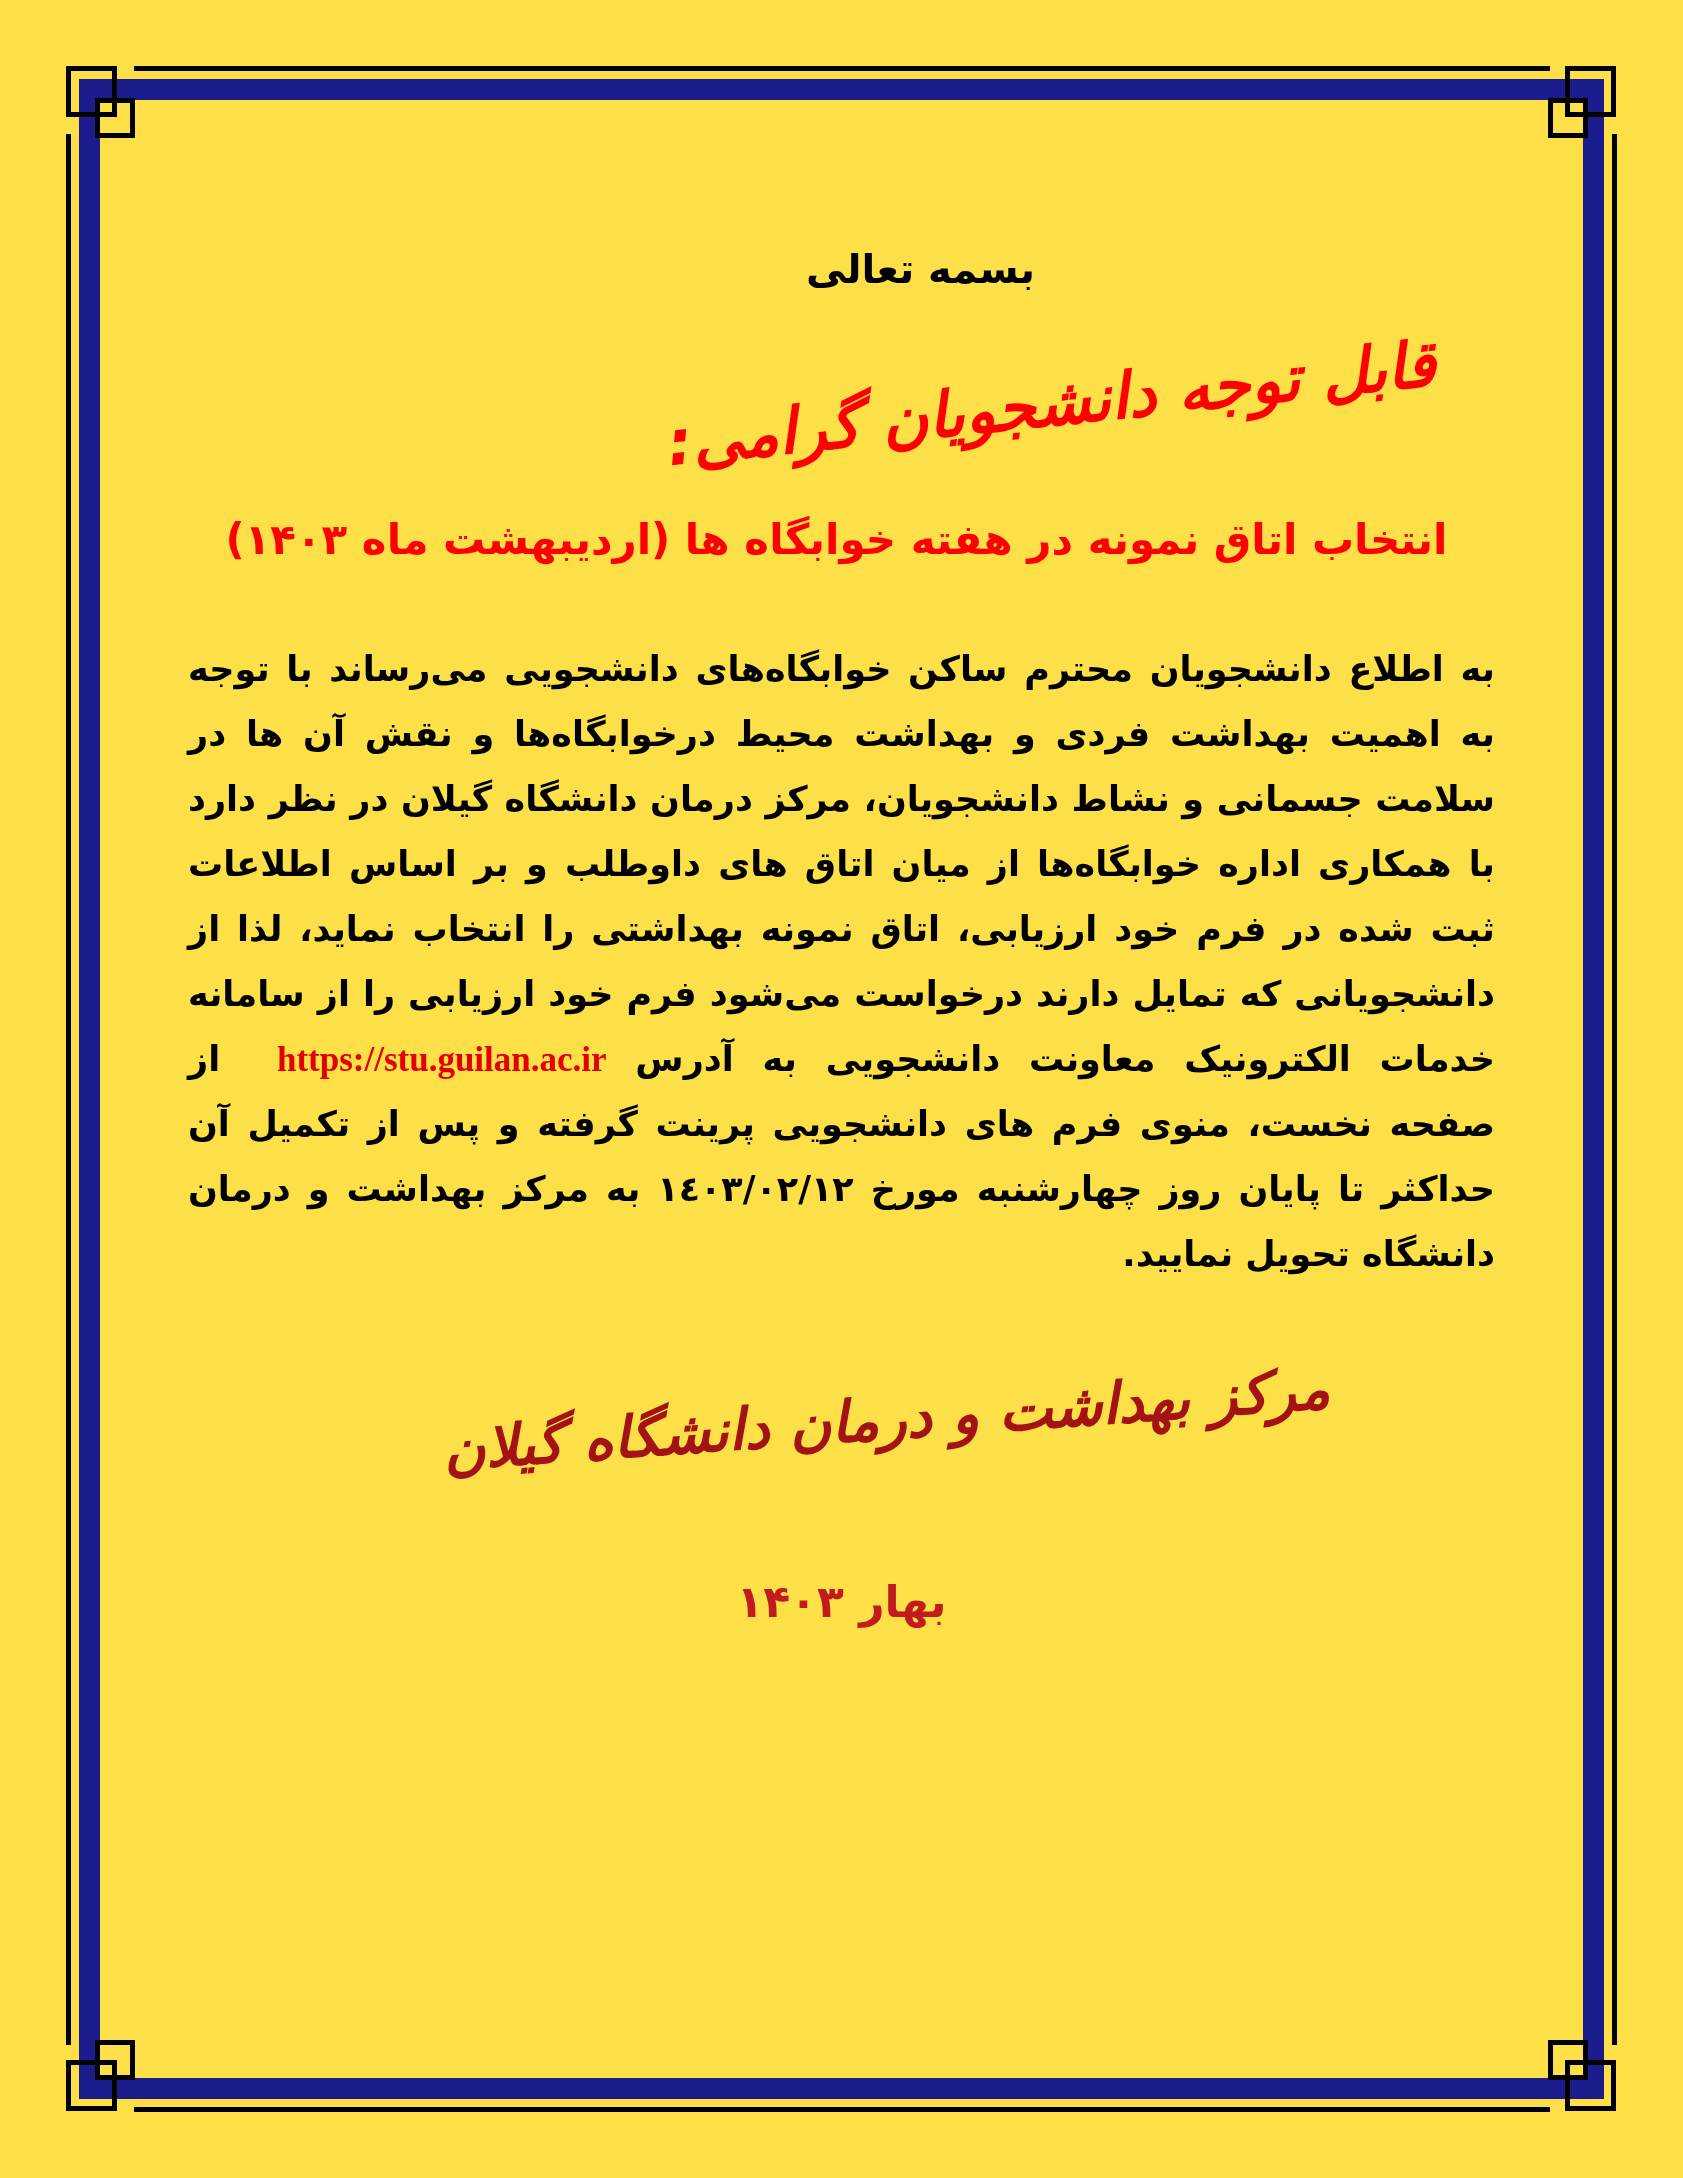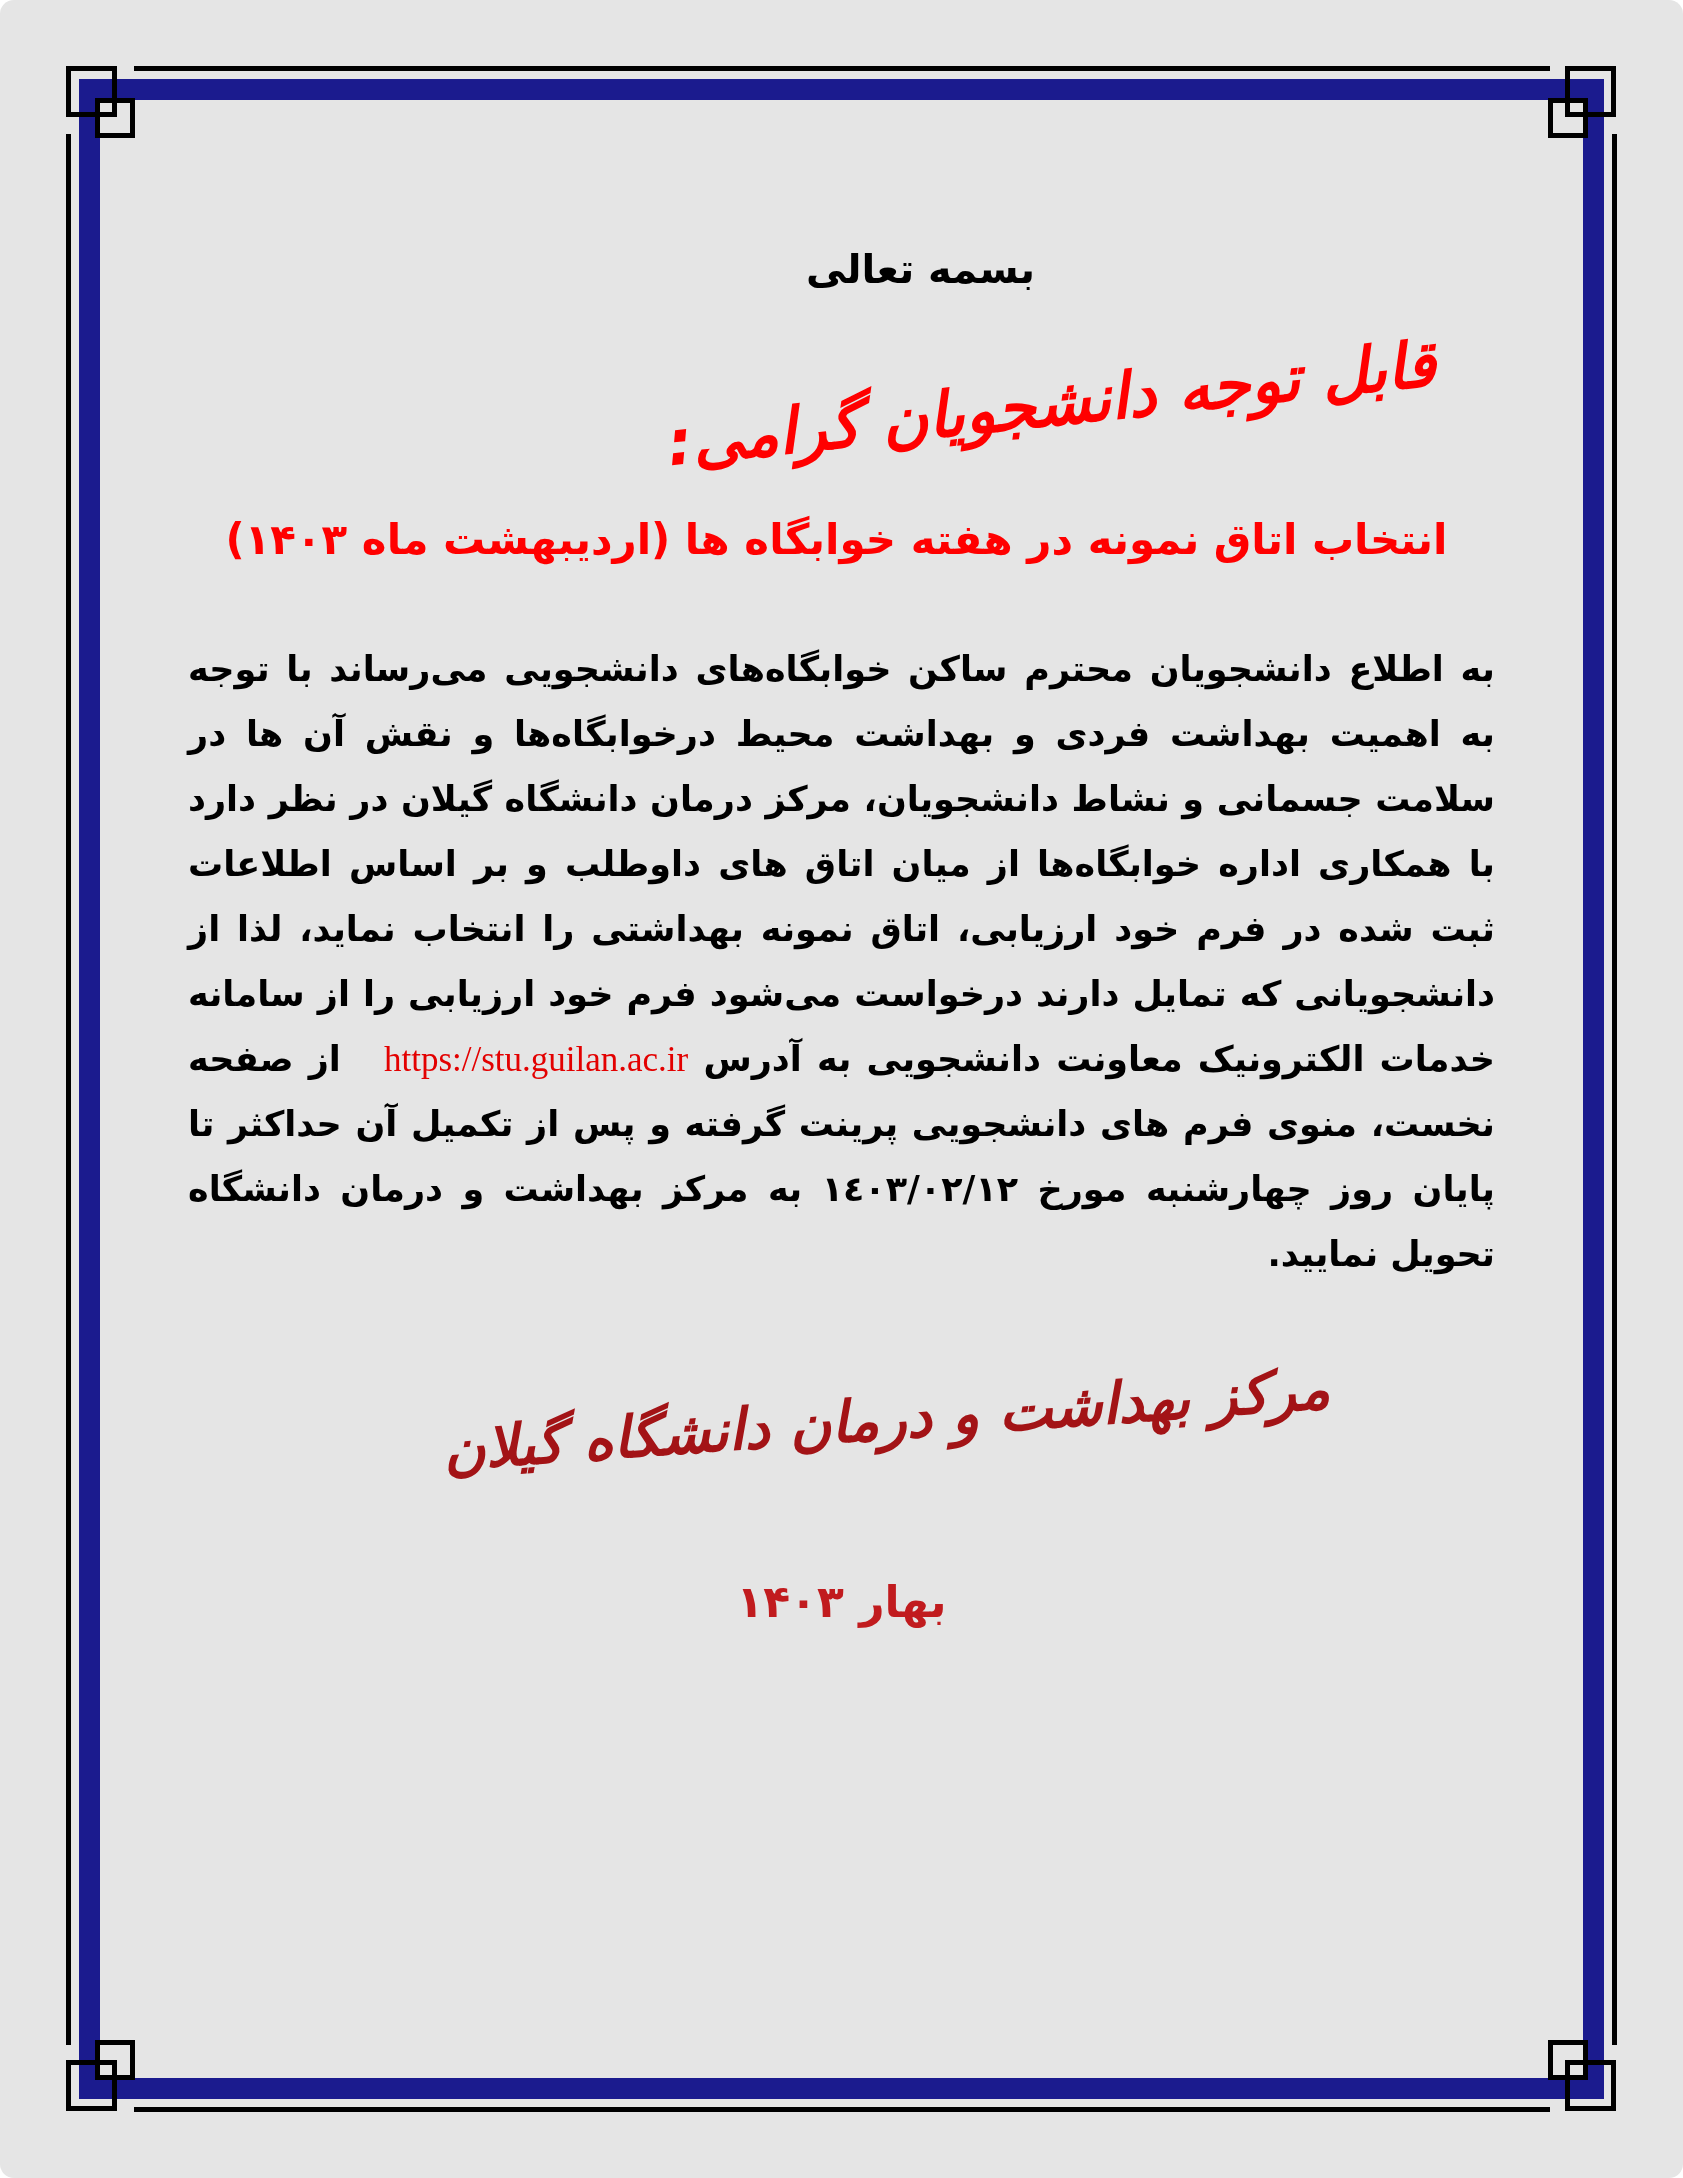--- a/index.html
+++ b/index.html
@@ -1,17 +1,17 @@
 <!DOCTYPE html>
 <html lang="fa" dir="rtl"><head>
 <meta charset="utf-8">
 <style>
   html,body{margin:0;padding:0;background:#ffffff;}
   body{width:1683px;height:2178px;position:relative;font-family:"DejaVu Sans",sans-serif;}
-  .page{position:absolute;inset:0;background:#e5e5e5;overflow:hidden;border-radius:14px;}
+  .page{position:absolute;inset:0;background:#fde047;overflow:hidden;}
 
   
   .frame-blue{position:absolute;left:79px;top:79px;right:79px;bottom:79px;
               border:21px solid #1b1b8e;pointer-events:none;}
   .fl{position:absolute;background:#000;}
   .fl-top{left:134px;top:66px;width:1416px;height:5px;}
   .fl-bottom{left:134px;top:2107px;width:1416px;height:5px;}
   .fl-left{left:66px;top:134px;width:5px;height:1911px;}
   .fl-right{left:1612px;top:134px;width:5px;height:1911px;}
   .sq{position:absolute;border:5px solid #000;box-sizing:border-box;background:transparent;}
@@ -26,21 +26,21 @@
              transform:translateX(79px);} 
   .salutation{position:absolute;top:327px;right:248px;
               font-size:63px;font-weight:bold;font-style:italic;color:#ff0000;
               transform:rotate(-6deg);transform-origin:right center;letter-spacing:1px;}
   .heading{position:absolute;top:515px;left:188px;right:198px;text-align:center;
            font-size:42px;font-weight:bold;color:#ff0000;}
   .paragraph{position:absolute;top:602px;left:188px;right:188px;
              font-size:35px;font-weight:bold;color:#000;line-height:65px;
              text-align:justify;direction:rtl;}
   .url{font-family:"Liberation Serif","DejaVu Serif",serif;color:#e30000;
-       font-weight:normal;direction:ltr;unicode-bidi:embed;text-decoration:none;margin-left:28px;}
+       font-weight:bold;direction:ltr;unicode-bidi:embed;text-decoration:none;margin-left:28px;}
   .signature{position:absolute;top:1386px;left:0;right:0;text-align:center;
              font-size:57px;font-weight:bold;font-style:italic;color:#a31316;
              transform:translateX(45px) rotate(-4deg);}
   .season{position:absolute;top:1576px;left:0;right:0;text-align:center;
           font-size:44px;font-weight:bold;color:#c11b1e;}
 </style>
 </head>
 <body>
 
 <div class="page">

